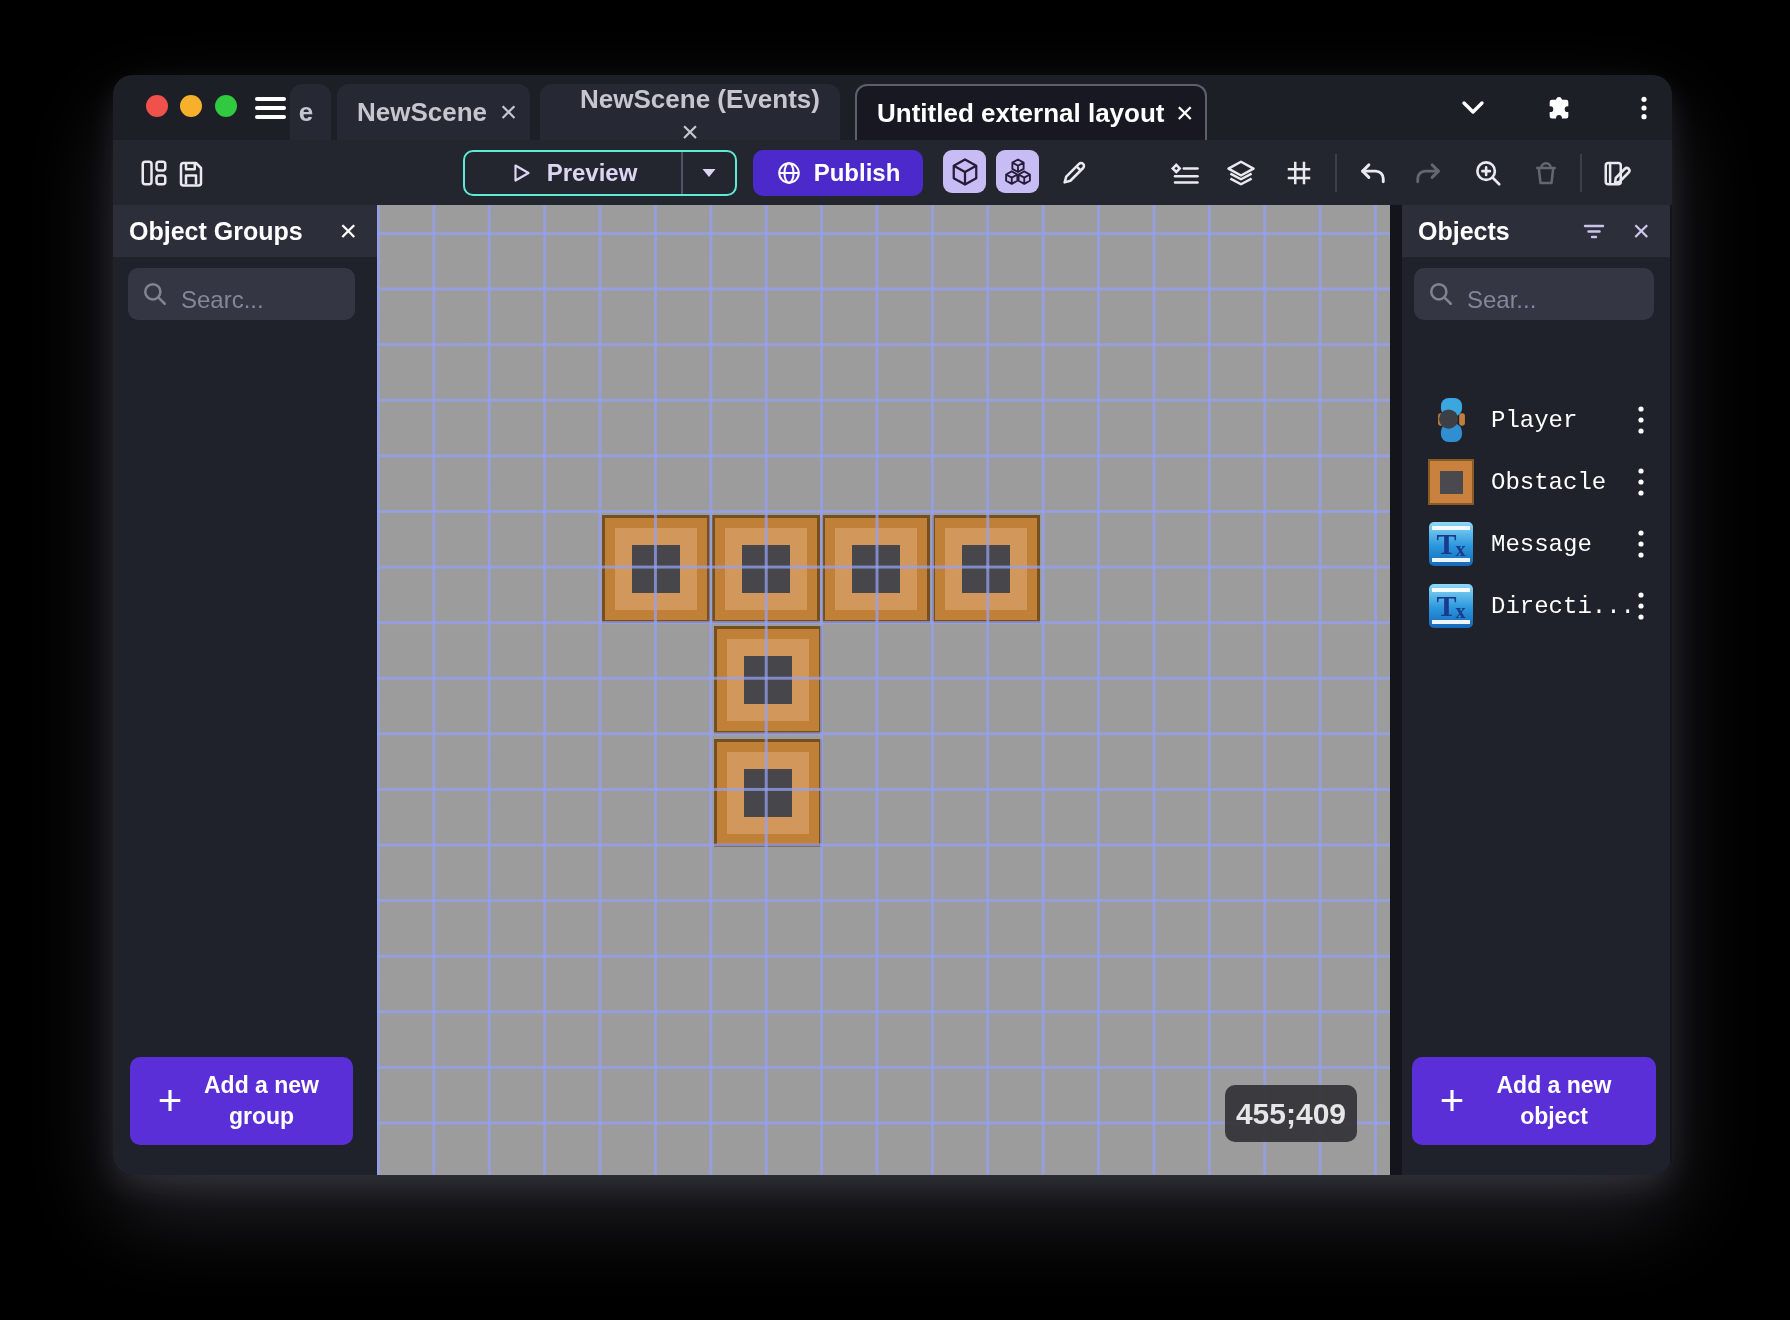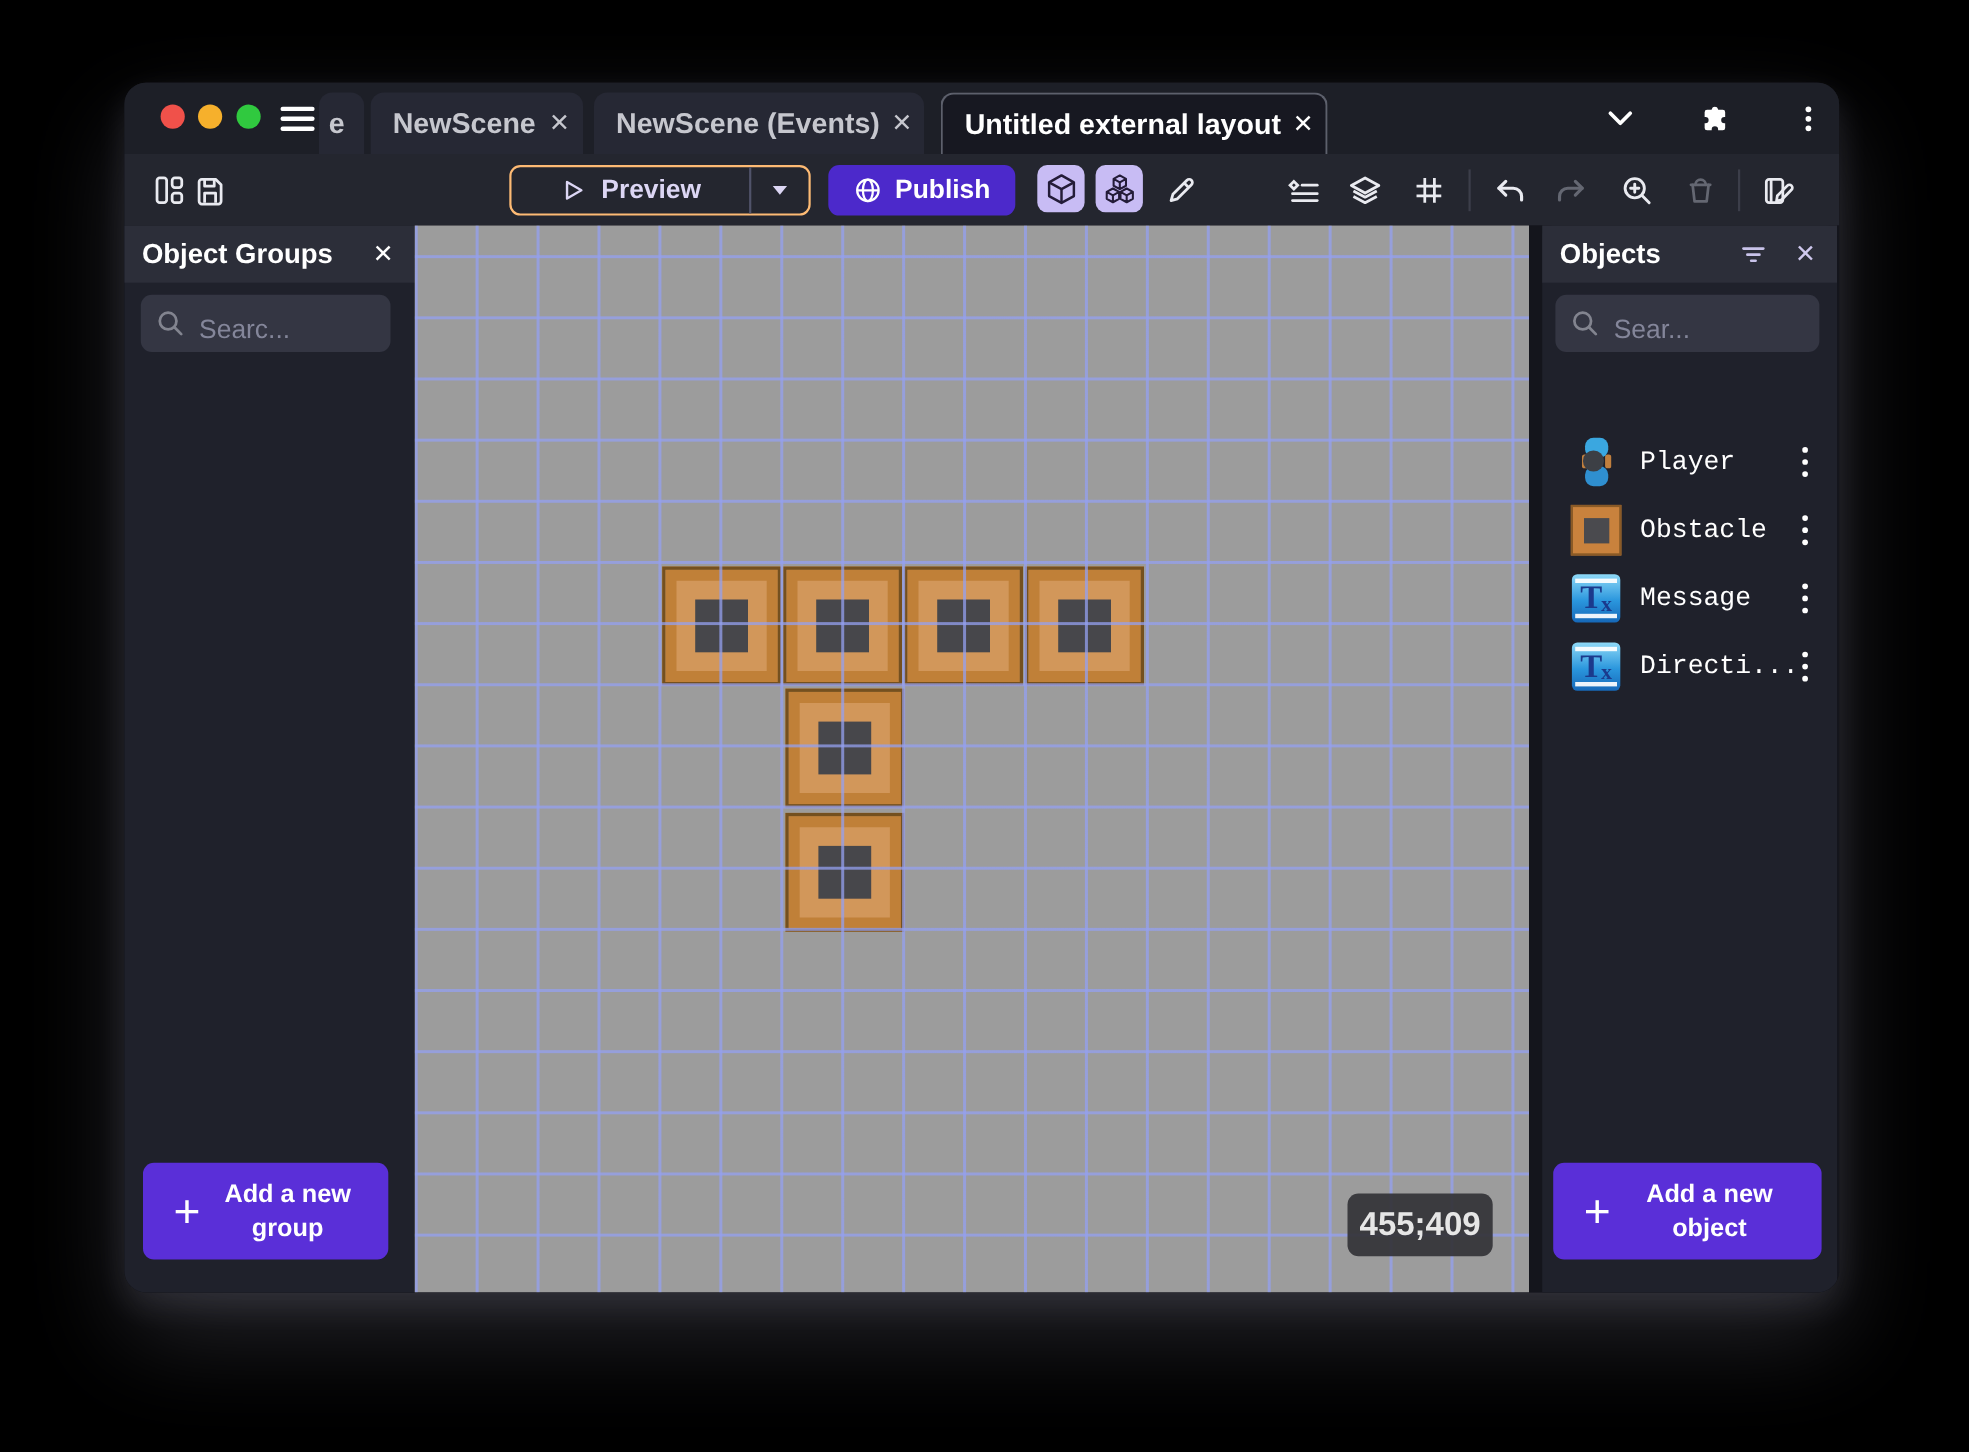--- a/index.html
+++ b/index.html
@@ -20,41 +20,41 @@
   .light-green { left:102px; background:#30c93f; }
   .hamburger { position:absolute; left:142px; top:22px; width:31px; cursor:pointer; }
   .hamburger i { display:block; height:4px; border-radius:2px; background:#fff; margin-bottom:5px; }
 
   .tab { position:absolute; top:9px; bottom:0; background:#262834; border-radius:12px 12px 0 0;
     color:#c6c7ce; font-size:26px; font-weight:700; display:flex; align-items:center; overflow:hidden; }
   .tab .tab-label { flex:1; text-align:center; padding-left:20px; white-space:nowrap; }
   .tab .tab-close { width:48px; text-align:center; font-size:30px; font-weight:400; cursor:pointer; }
   .tab-partial { left:177px; width:41px; justify-content:flex-end; padding-right:9px; }
   .tab-1 { left:224px; width:193px; }
-  .tab-2 { left:427px; width:300px; }
+  .tab-2 { left:427px; width:300px;flex-direction:column; }
   .tab-3 { left:742px; width:352px; background:#171821; border:2px solid #5d606c; border-bottom:none; color:#fff; }
 
   .tabbar-right { position:absolute; top:0; height:65px; display:flex; align-items:center; color:#fff; }
   .tbr-chevron { left:1345px; } .tbr-puzzle { left:1432px; } .tbr-kebab { left:1518px; }
   .iconbtn { cursor:pointer; display:flex; align-items:center; justify-content:center; }
 
   
   .toolbar { position:absolute; top:65px; left:0; right:0; height:65px; background:#24262f; }
   .ticon { position:absolute; top:18px; width:30px; height:30px; color:#e9eaf0; }
   .ticon.dim { color:#646772; }
   .ticon svg { width:100%; height:100%; }
   .t-dashboard { left:26px; } .t-save { left:63px; }
   .t-pencil { left:946px; } .t-dlist { left:1057px; } .t-layers { left:1113px; }
   .t-grid { left:1171px; } .t-undo { left:1244px; } .t-redo { left:1301px; }
   .t-zoomin { left:1360px; } .t-trash { left:1418px; } .t-editscene { left:1488px; width:32px; }
   .tsep { position:absolute; top:14px; width:2px; height:38px; background:#3c3e4a; }
   .tsep-1 { left:1222px; } .tsep-2 { left:1467px; }
 
   .preview-btn { position:absolute; left:350px; top:10px; width:274px; height:46px;
-    border:2px solid #fdba74; border-radius:10px; display:flex; color:#dcd6f4; cursor:pointer;text-align:right; }
+    border:2px solid #5eead4; border-radius:10px; display:flex; color:#dcd6f4; cursor:pointer;text-align:right; }
   .preview-main { flex:1; display:flex; align-items:center; justify-content:center; gap:14px;
     font-size:24px; font-weight:700; }
   .preview-divider { width:2px; background:#50536a; }
   .preview-caret { width:52px; display:flex; align-items:center; justify-content:center; }
 
   .publish-btn { position:absolute; left:640px; top:10px; width:170px; height:46px;
     background:#4c29cb; border-radius:10px; display:flex; align-items:center; justify-content:center;
     gap:12px; color:#fff; font-size:24px; font-weight:700; cursor:pointer; }
 
   .lavbtn { position:absolute; top:10px; width:43px; height:43px; border-radius:9px;

